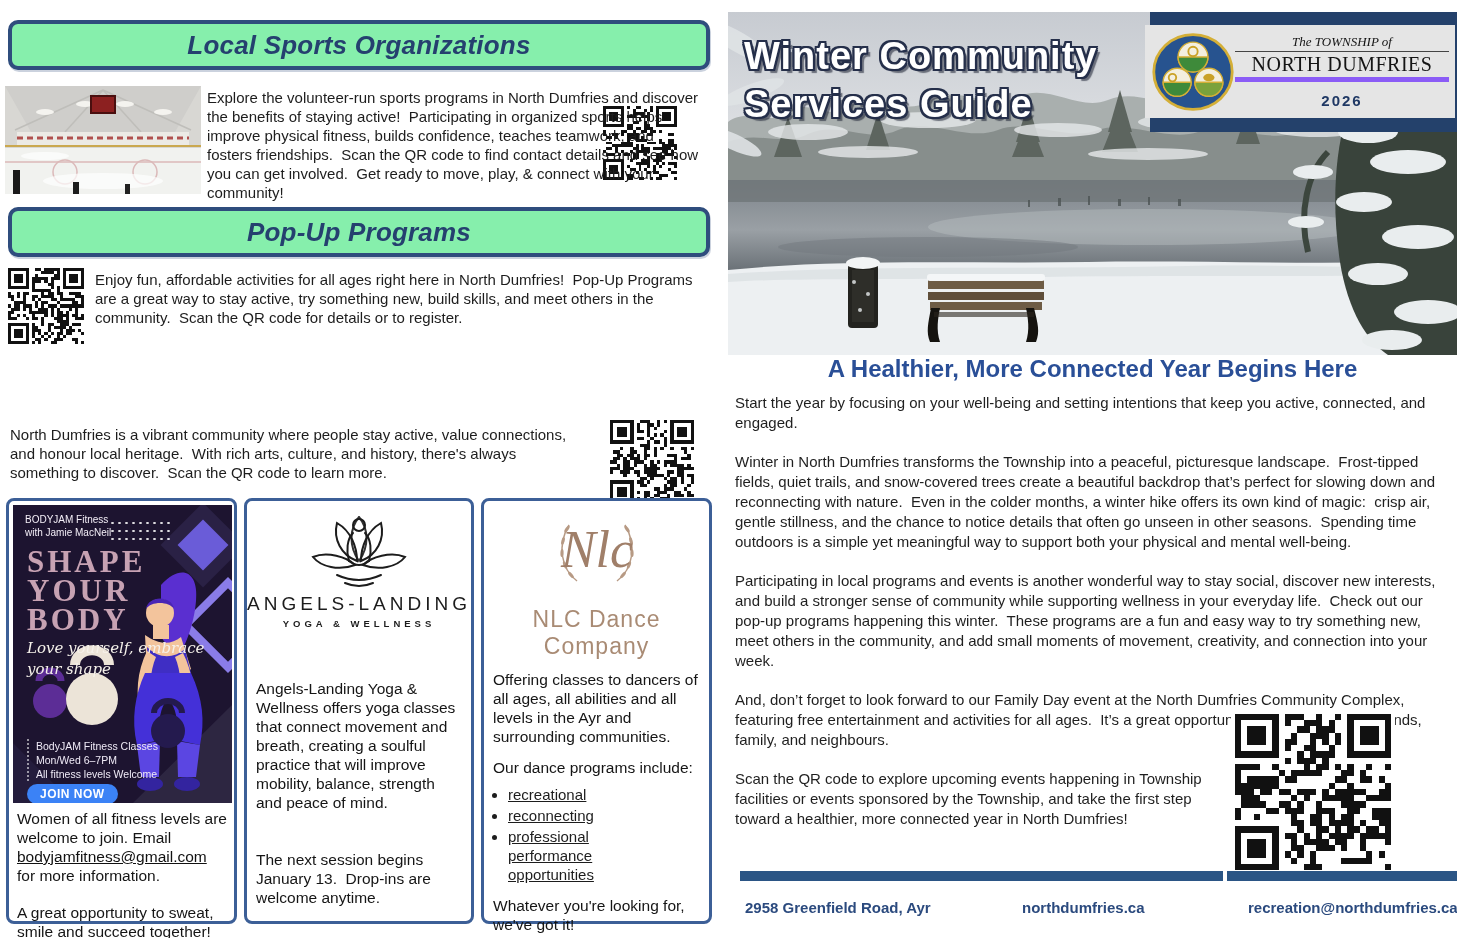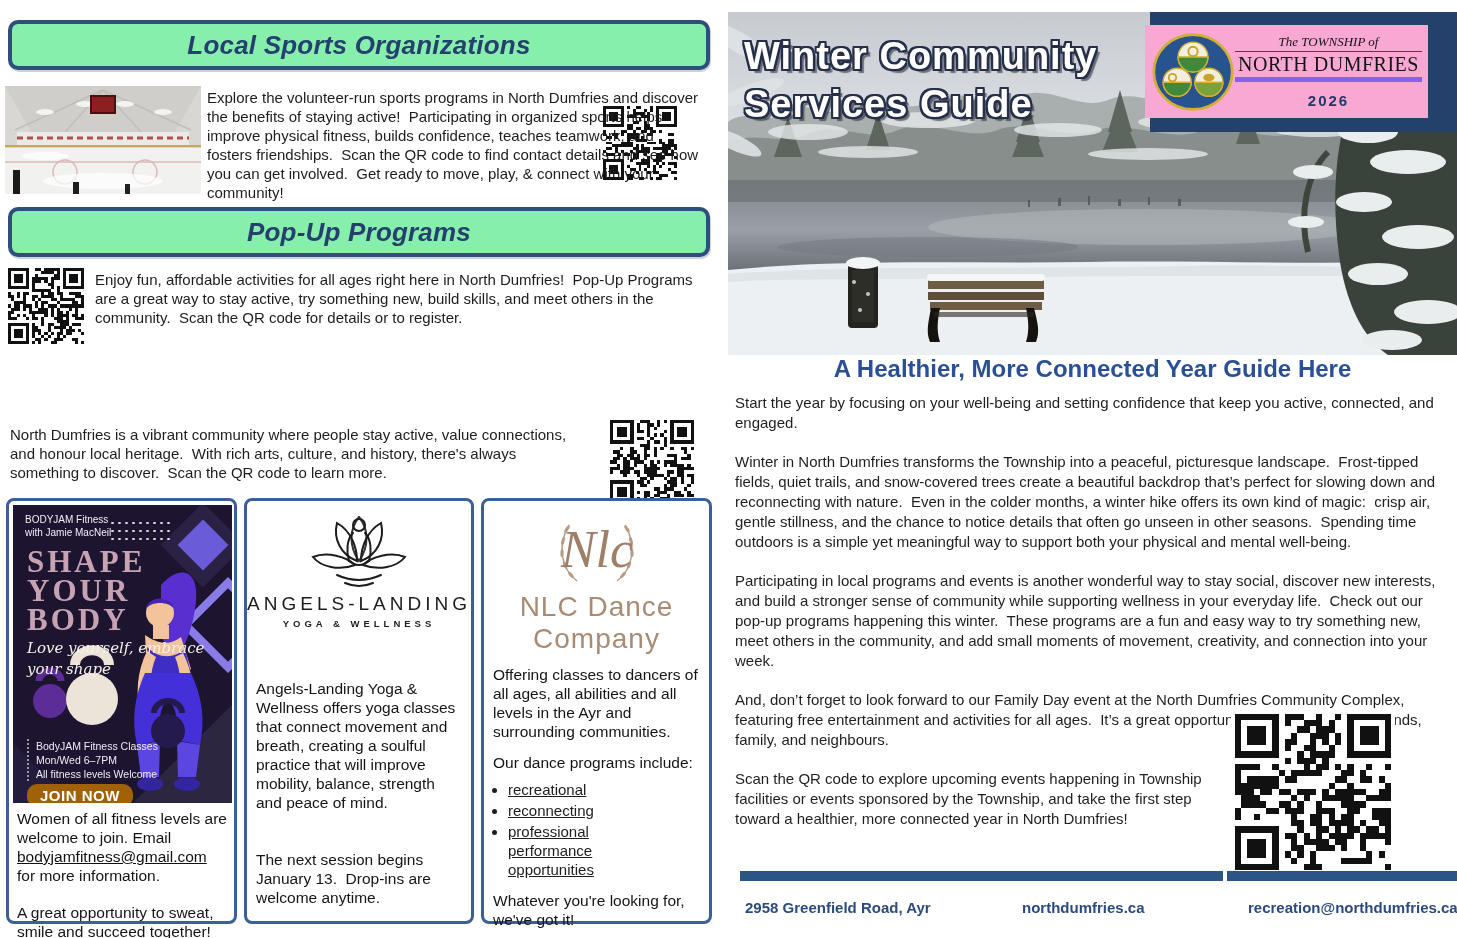--- a/index.html
+++ b/index.html
@@ -26,41 +26,41 @@
   .poster{position:absolute;left:4px;top:4px;width:219px;height:298px;background:#1d1430;overflow:hidden;}
   .poster .brand{position:absolute;left:12px;top:8px;color:#f3eef7;font-size:10px;line-height:13px;}
   .poster .dots{position:absolute;left:96px;top:14px;width:64px;height:24px;
       background-image:radial-gradient(circle,rgba(255,255,255,.85) 1px,transparent 1.4px);background-size:7px 8px;}
   .poster .headline{position:absolute;left:14px;top:42px;font-family:"Liberation Serif",serif;
       font-weight:bold;font-size:31px;line-height:29px;color:#c7a2b3;letter-spacing:3px;}
   .poster .tagline{position:absolute;left:14px;top:133px;font-family:"DejaVu Serif",serif;font-style:italic;
       color:#f5f1ea;font-size:15px;line-height:21px;}
   .poster .details{position:absolute;left:14px;top:234px;color:#efeaf6;font-size:10.5px;line-height:14px;
       border-left:2px dotted rgba(255,255,255,.55);padding-left:7px;}
-  .poster .cta{position:absolute;left:14px;top:279px;background:#a16207;color:#fff;font-size:15px;font-weight:bold;
+  .poster .cta{position:absolute;left:14px;top:279px;background:#3b82f6;color:#fff;font-size:12px;font-weight:bold;
       padding:3px 13px;border-radius:10px;letter-spacing:.5px;}
 
   
   .angels-name{margin-top:4px;text-align:center;font-size:19px;letter-spacing:4px;color:#1c1c1c;font-weight:500;}
   .angels-sub{text-align:center;font-size:9.5px;letter-spacing:4px;color:#1c1c1c;font-weight:bold;margin-top:3px;}
   .card-text{font-size:15.5px;line-height:19px;color:#151515;}
   .card ul{margin:10px 0 0 6px;padding-left:18px;text-decoration:underline;}
   .card li{font-size:15px;line-height:19px;margin-bottom:2px;}
   .center{text-align:center;}
 
   
-  .nlc-name{text-align:center;font-size:28px;color:#a98b74;letter-spacing:1px;margin-top:0;}
+  .nlc-name{text-align:center;font-size:23px;color:#a98b74;letter-spacing:1px;margin-top:15px;}
 
   
   .masthead-title{position:absolute;left:16px;top:20px;font-weight:800;font-size:38px;line-height:48px;
       color:#ffffff;letter-spacing:1px;
       text-shadow:-2px -2px 0 #252f4a,2px -2px 0 #252f4a,-2px 2px 0 #252f4a,2px 2px 0 #252f4a,
                   0 -2px 0 #252f4a,0 2px 0 #252f4a,-2px 0 0 #252f4a,2px 0 0 #252f4a,4px 4px 1px rgba(20,26,44,.55);}
   .navy-band{position:absolute;left:422px;top:-2px;width:307px;height:122px;background:#24416b;}
-  .logo-box{position:absolute;left:417px;top:13px;width:283px;height:93px;background:#f9a8d4;
+  .logo-box{position:absolute;left:417px;top:13px;width:310px;height:93px;background:#e5e5e5;
       display:flex;align-items:center;padding:0 6px;box-sizing:border-box;}
   .logo-text{flex:1;text-align:center;color:#141414;}
   .logo-text .pre{font-family:"Liberation Serif",serif;font-style:italic;font-size:13px;}
   .logo-text .name{font-family:"Liberation Serif",serif;font-size:20px;letter-spacing:.5px;
       border-top:1px solid #444;border-bottom:5px solid #8b5cf6;padding:1px 0;margin-top:1px;}
   .logo-text .year{font-size:15px;font-weight:bold;color:#1f3864;letter-spacing:2px;margin-top:10px;}
 
   .right-heading{position:absolute;left:0;top:355px;width:729px;text-align:center;
       font-size:24px;font-weight:bold;color:#2a4f97;}
   .right-text{position:absolute;left:7px;top:393px;width:716px;}
@@ -1048,24 +1048,24 @@
           <ellipse cx="62" cy="48" rx="6" ry="4" fill="#caa227"></ellipse>
         </svg>
         <div class="logo-text">
           <div class="pre">The TOWNSHIP of</div>
           <div class="name">NORTH DUMFRIES</div>
           <div class="year">2026</div>
         </div>
       </div>
     </div>
 
-    <div class="right-heading">A Healthier, More Connected Year Guide Here</div>
+    <div class="right-heading">A Healthier, More Connected Year Begins Here</div>
 
     <div class="right-text">
-      <p class="prewrap">Start the year by focusing on your well-being and setting confidence that keep you active, connected, and engaged.</p>
+      <p class="prewrap">Start the year by focusing on your well-being and setting intentions that keep you active, connected, and engaged.</p>
       <p class="prewrap">Winter in North Dumfries transforms the Township into a peaceful, picturesque landscape.  Frost-tipped fields, quiet trails, and snow-covered trees create a beautiful backdrop that’s perfect for slowing down and reconnecting with nature.  Even in the colder months, a winter hike offers its own kind of magic:  crisp air, gentle stillness, and the chance to notice details that often go unseen in other seasons.  Spending time outdoors is a simple yet meaningful way to support both your physical and mental well-being.</p>
       <p class="prewrap">Participating in local programs and events is another wonderful way to stay social, discover new interests, and build a stronger sense of community while supporting wellness in your everyday life.  Check out our pop-up programs happening this winter.  These programs are a fun and easy way to try something new, meet others in the community, and add small moments of movement, creativity, and connection into your week.</p>
       <p class="prewrap">And, don’t forget to look forward to our Family Day event at the North Dumfries Community Complex, featuring free entertainment and activities for all ages.  It’s a great opportunity to enjoy time with friends, family, and neighbours.</p>
       <p class="prewrap narrow">Scan the QR code to explore upcoming events happening in Township facilities or events sponsored by the Township, and take the first step toward a healthier, more connected year in North Dumfries!</p>
     </div>
 
     <div class="abs qr" style="left:503px;top:710px;width:164px;height:164px;padding:4px;box-sizing:border-box;">
         <svg viewBox="0 0 25 25">
           <rect x="0" y="0" width="25" height="25" fill="#fff"></rect>
           <rect x="8" y="0" width="1" height="1" fill="#111"></rect>

